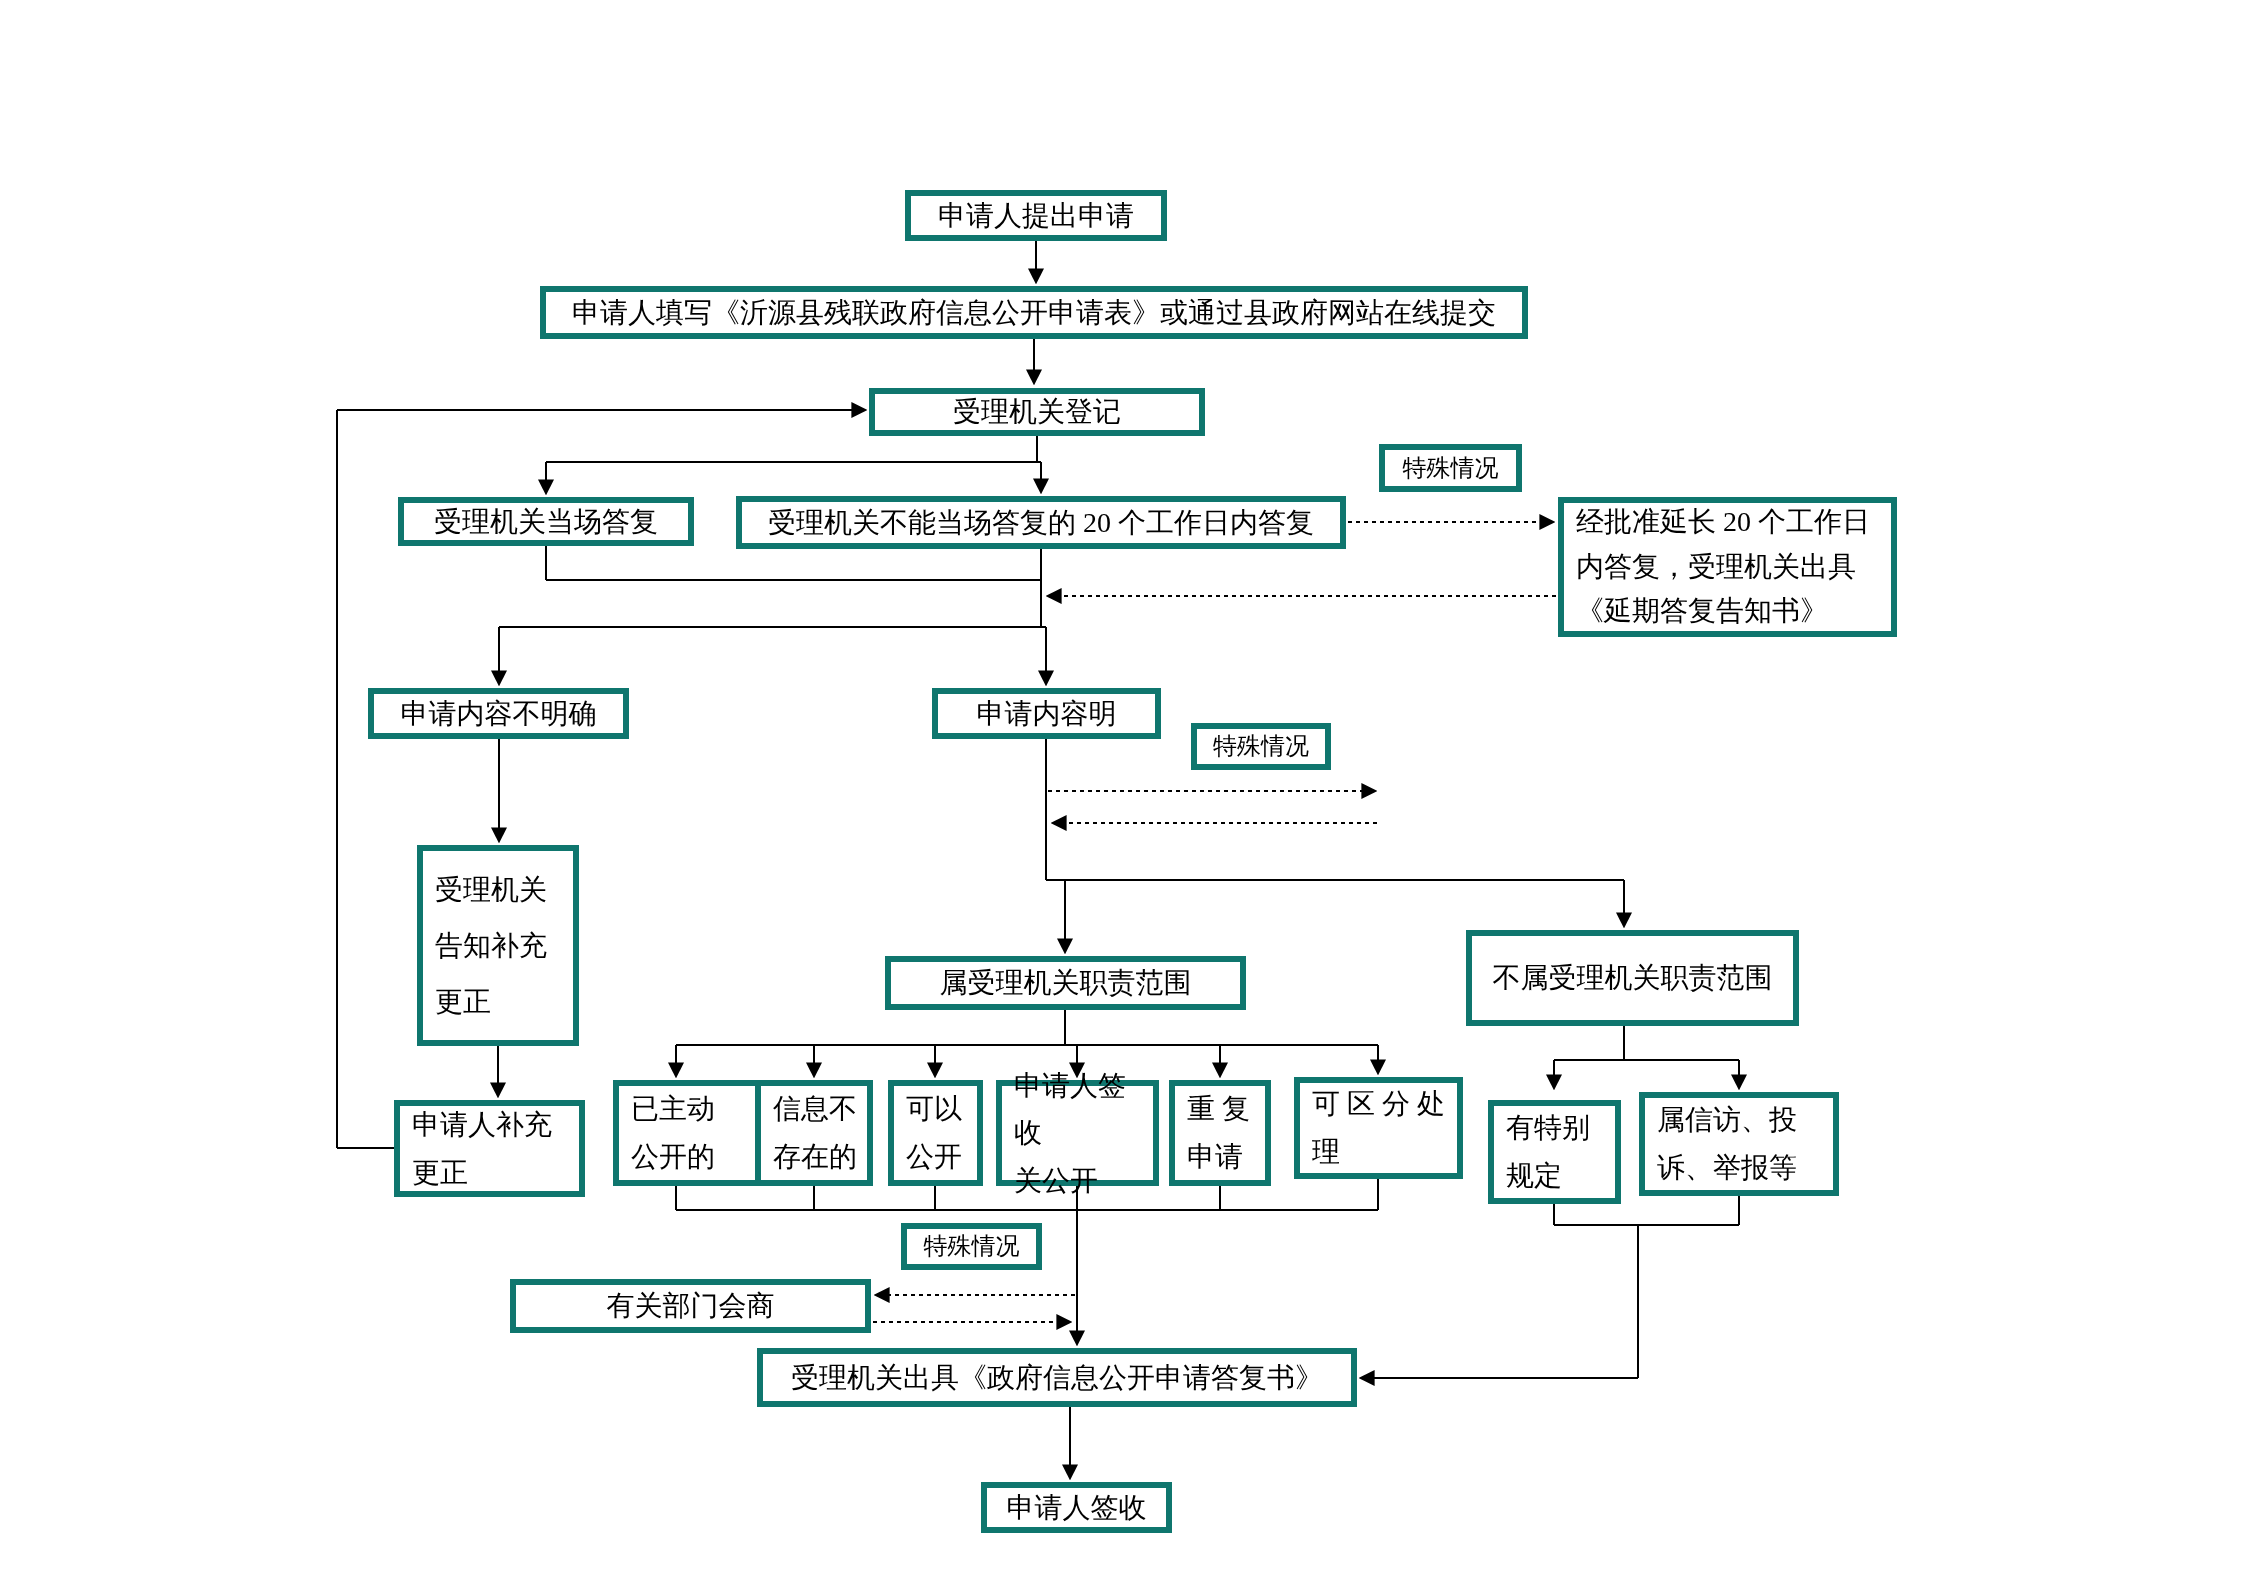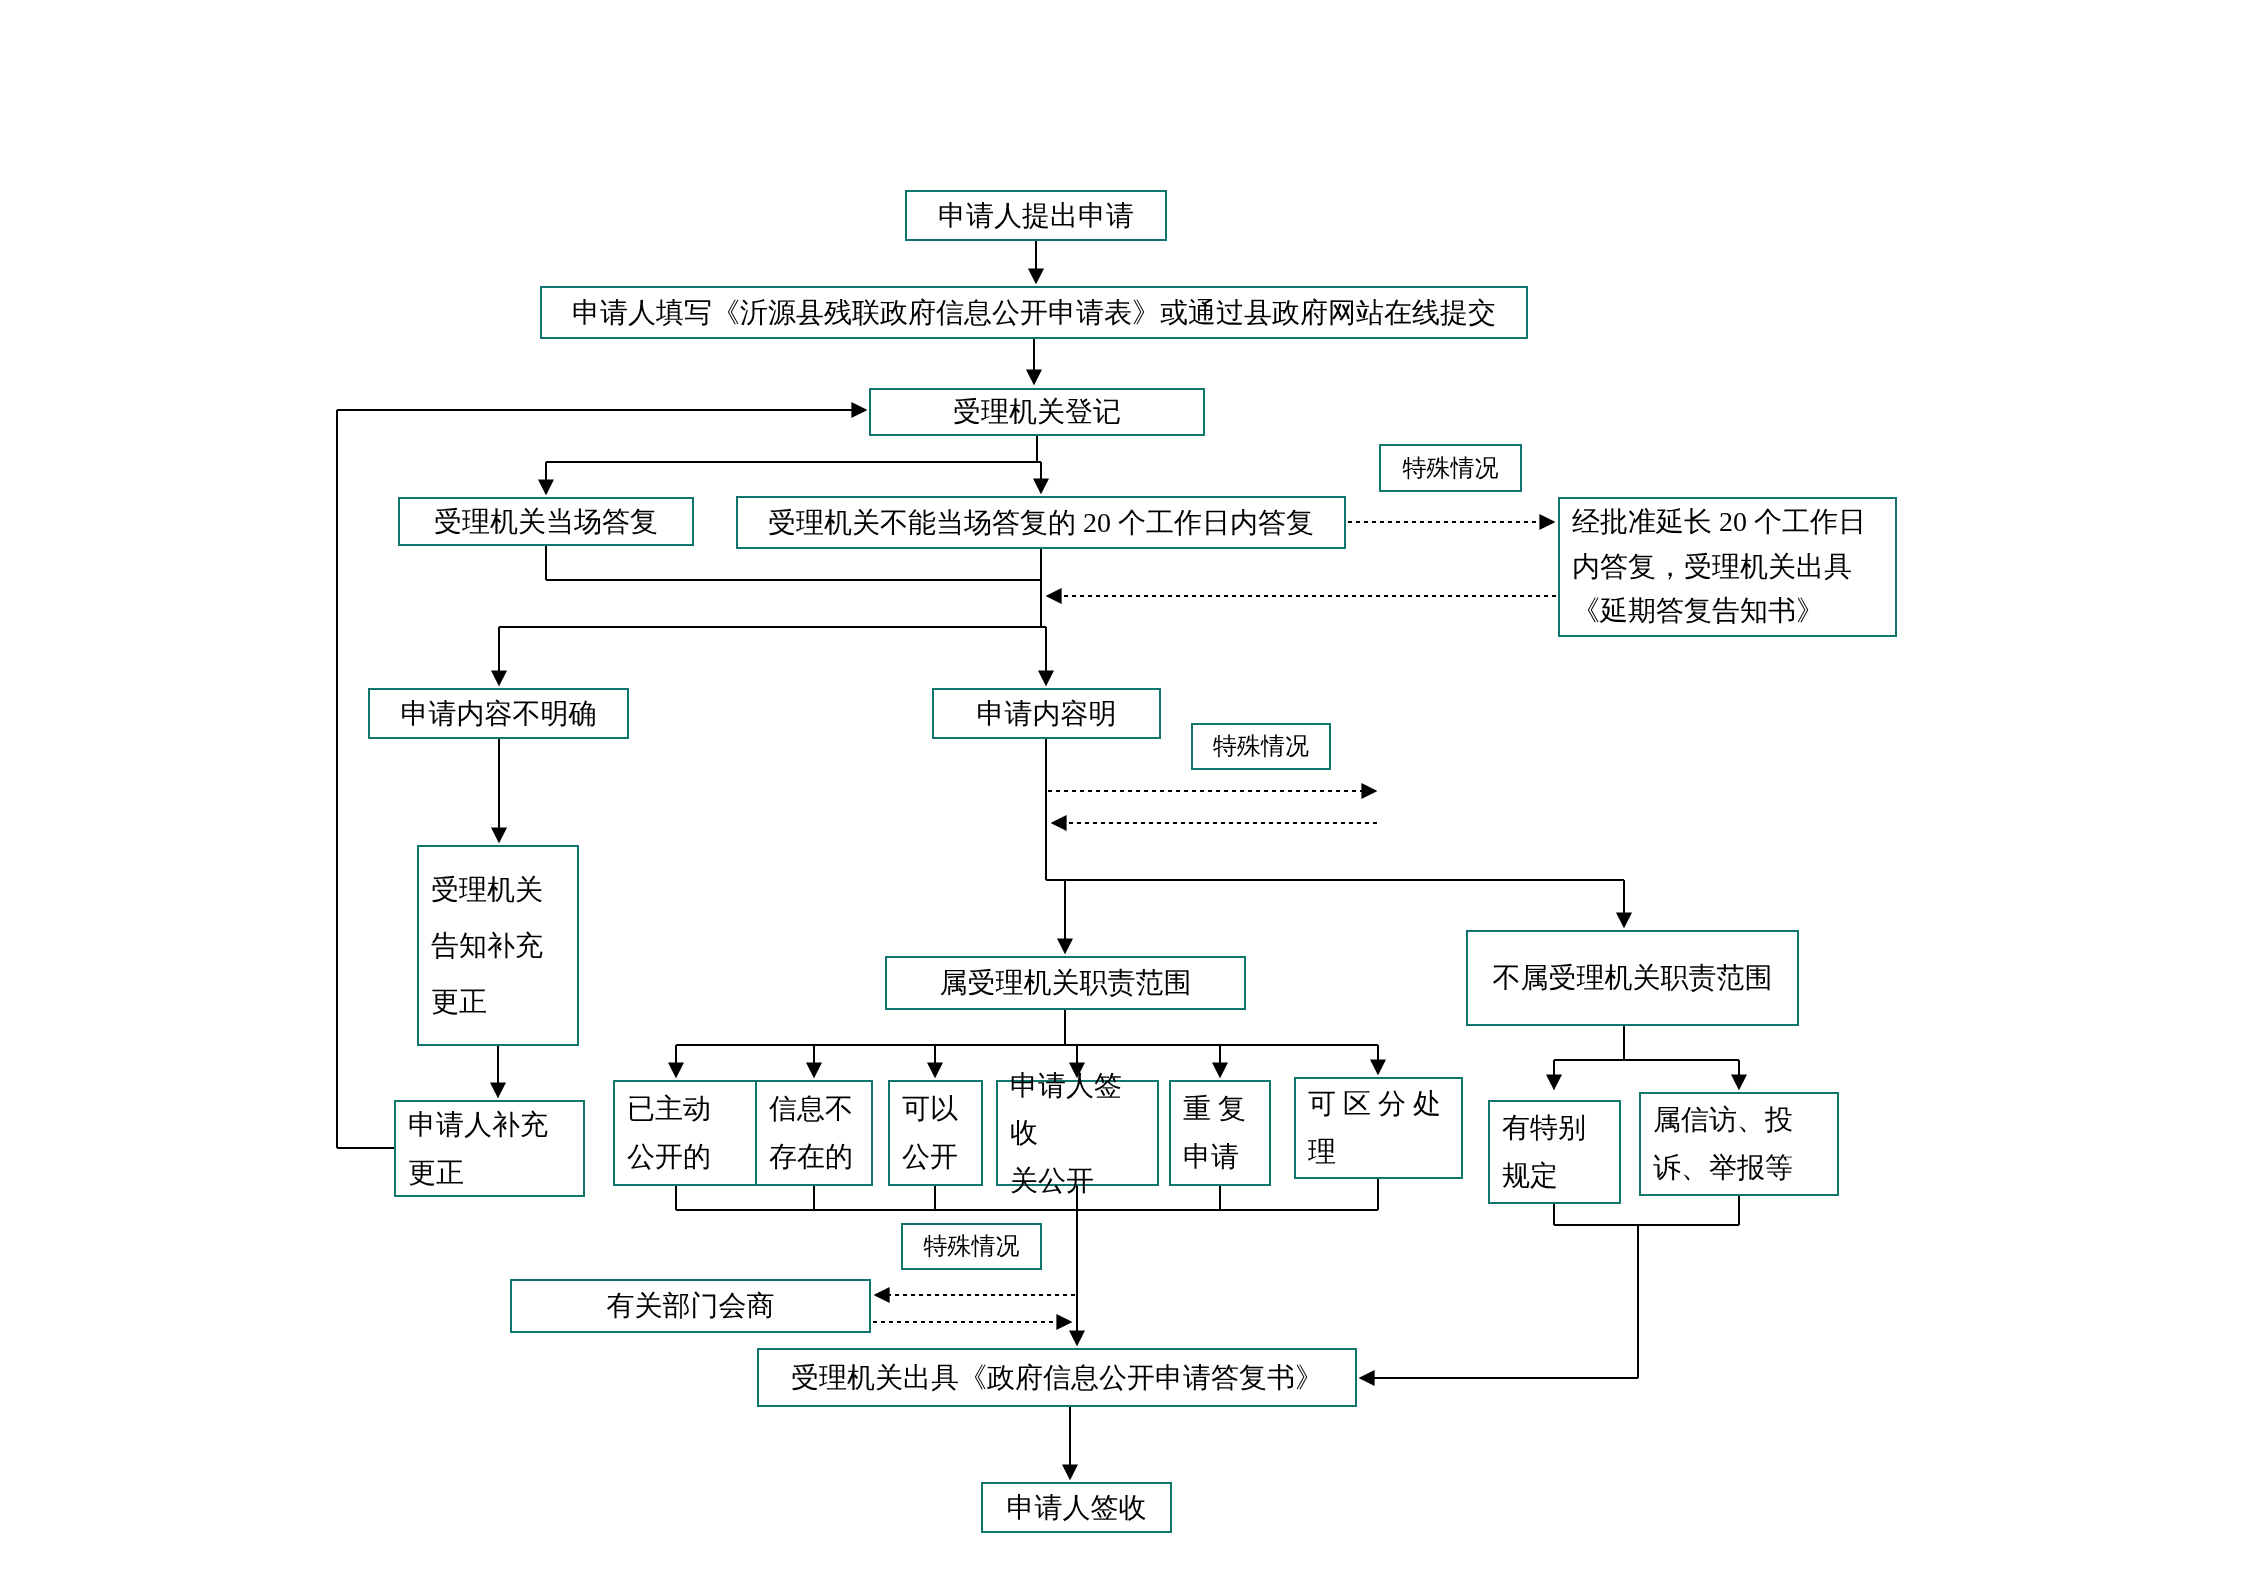--- a/index.html
+++ b/index.html
@@ -6,21 +6,21 @@
   html,body { background:#ffffff; }
   #canvas {
     position:relative;
     width:2245px; height:1587px;
     background:#ffffff;
     color:#000;
     font-family:"Liberation Serif","DejaVu Serif",serif;
   }
   .node {
     position:absolute;
-    border:2px solid #0f766e;
+    border:6px solid #0f766e;
     background:#fff;
     display:flex;
     align-items:center;
     justify-content:center;
     text-align:center;
     font-size:28px;
     line-height:1.7;
     white-space:pre-line;
   }
   .la {

